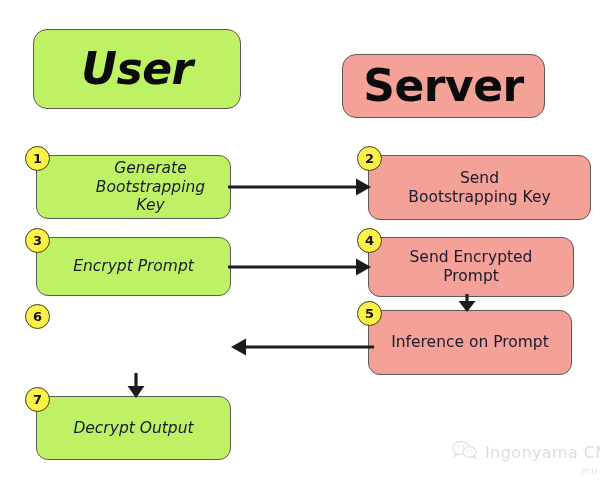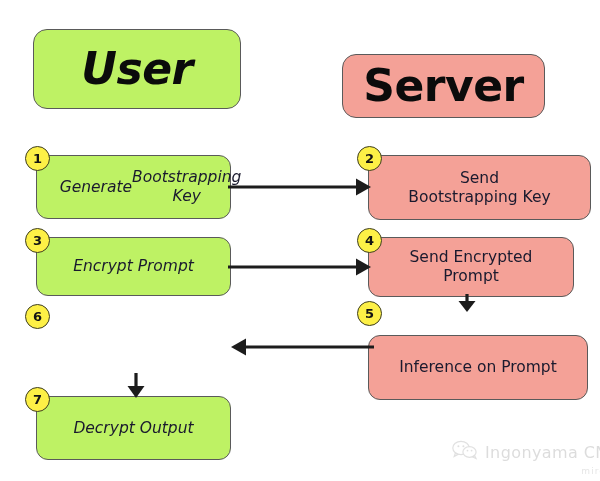--- a/index.html
+++ b/index.html
@@ -145,21 +145,21 @@
   <div class="connector" style="left:124px; top:373px;">
     <svg width="24" height="26" viewBox="0 0 24 26">
       <line x1="12" y1="0" x2="12" y2="14" stroke="#1c1c1c" stroke-width="3.2"></line>
       <polygon points="3.5,13 20.5,13 12,25" fill="#1c1c1c"></polygon>
     </svg>
   </div>
 
   <div class="badge" style="left:25px; top:146px;">
     <span>1</span>
   </div>
-  <div class="node blue step-node" style="left:36px; top:155px; width:195px; height:64px; flex-direction:row;padding-left:44px;">
+  <div class="node blue step-node" style="left:36px; top:155px; width:195px; height:64px; flex-direction:column;padding-left:44px;">
     <span class="label">Generate</span>
     <span class="label">Bootstrapping Key</span>
   </div>
 
   <div class="badge" style="left:357px; top:146px;">
     <span>2</span>
   </div>
   <div class="node salmon step-node" style="left:368px; top:155px; width:223px; height:65px; flex-direction:column;">
     <span class="label">Send</span>
     <span class="label">Bootstrapping Key</span>
@@ -176,21 +176,21 @@
     <span>4</span>
   </div>
   <div class="node salmon step-node" style="left:368px; top:237px; width:206px; height:60px; flex-direction:column;">
     <span class="label">Send Encrypted</span>
     <span class="label">Prompt</span>
   </div>
 
   <div class="badge" style="left:357px; top:301px;">
     <span>5</span>
   </div>
-  <div class="node salmon step-node" style="left:368px; top:310px; width:220px; height:65px;margin-top:25px;">
+  <div class="node salmon step-node" style="left:368px; top:310px; width:204px; height:65px;">
     <span class="label">Inference on Prompt</span>
   </div>
 
   <div class="badge" style="left:25px; top:304px;">
     <span>6</span>
   </div>
 
   <div class="badge" style="left:25px; top:387px;">
     <span>7</span>
   </div>

